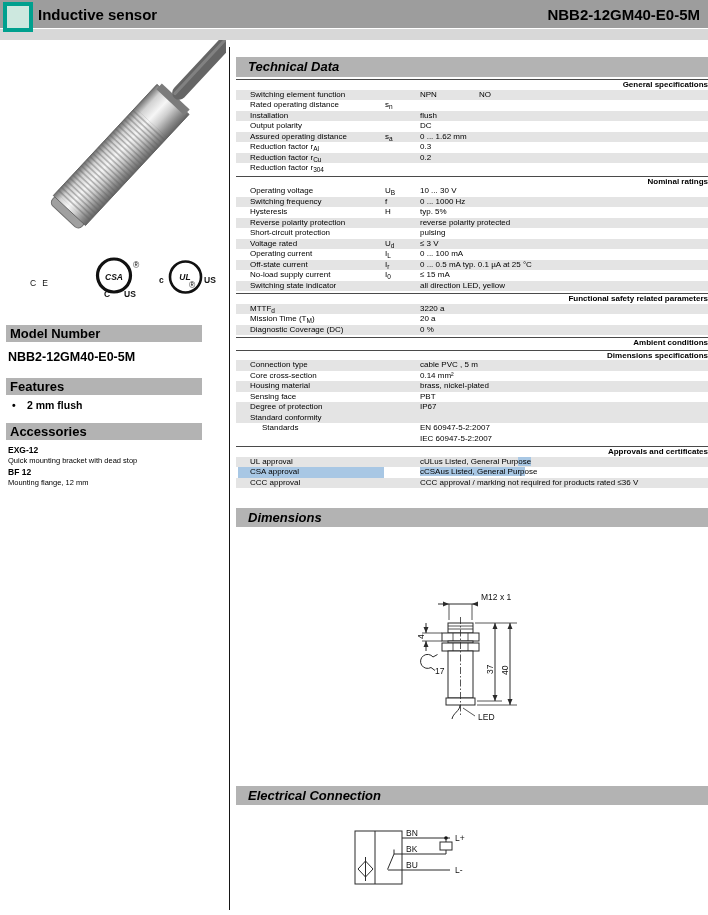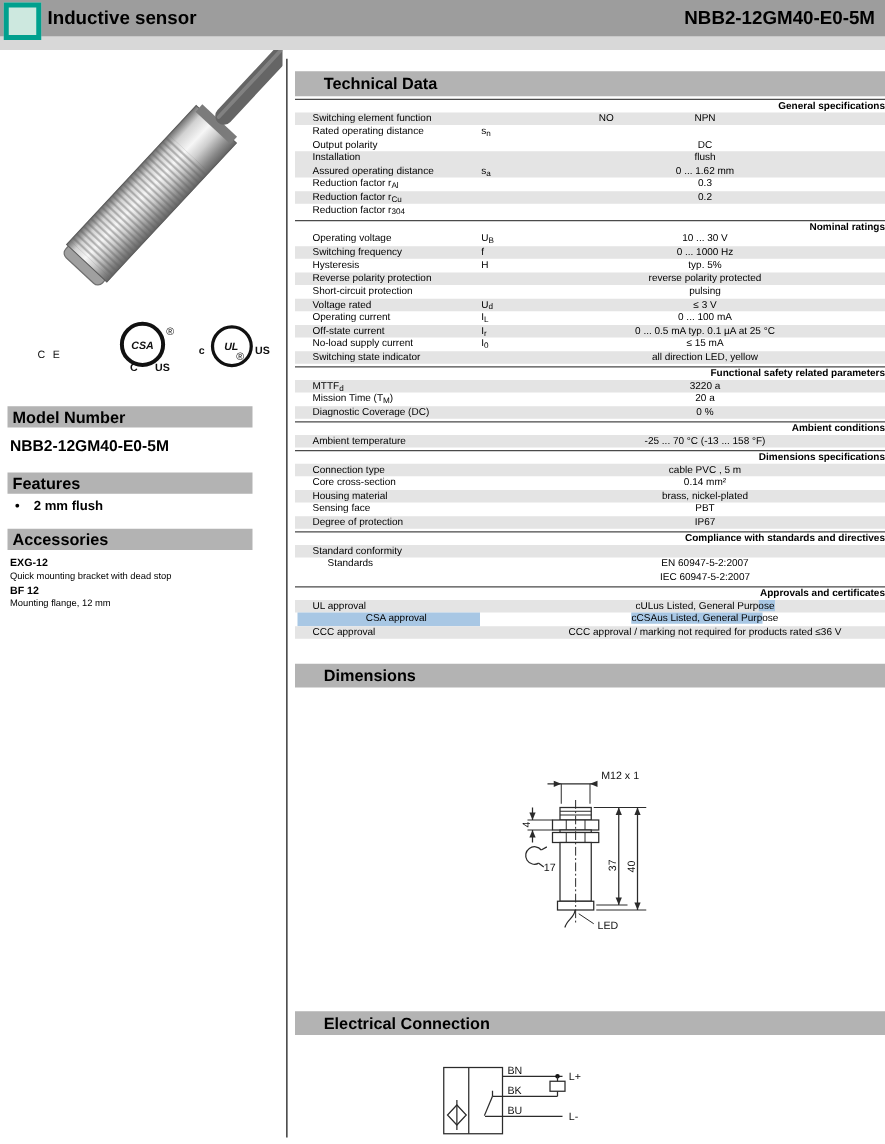--- a/index.html
+++ b/index.html
@@ -1,21 +1,21 @@
 <!DOCTYPE html>
 <html><head>
 <meta charset="utf-8">
 <style>
   html,body{margin:0;padding:0;}
   body{width:708px;height:915px;background:#fff;color:#000;
        font-family:"Liberation Sans","DejaVu Sans",sans-serif;position:relative;overflow:hidden;}
   #page{position:absolute;inset:0;}
 
   
-  #topbar{position:absolute;left:0;top:0;width:708px;height:39px;background:#9d9d9d;}
+  #topbar{position:absolute;left:0;top:0;width:708px;height:28px;background:#9d9d9d;}
   #brand-square{position:absolute;left:3px;top:2px;width:30px;height:30px;box-sizing:border-box;
                 border:4px solid #00a08e;background:#cde8df;z-index:2;}
   #topbar-title{position:absolute;left:38px;top:0;line-height:29px;font-size:15px;font-weight:bold;}
   #topbar-model{position:absolute;right:8px;top:0;line-height:29px;font-size:15px;font-weight:bold;}
   #substrip{position:absolute;left:0;top:29px;width:708px;height:11px;background:#d8d8d8;}
   #col-divider{position:absolute;left:229px;top:47px;width:1px;height:863px;background:#161616;}
 
   
   #product-photo{position:absolute;left:10px;top:40px;background:#fff;}
   #logo-strip{position:absolute;left:20px;top:252px;}
@@ -24,26 +24,26 @@
   #model-number-bar{top:325px;} #features-bar{top:378px;} #accessories-bar{top:423px;}
   #model-number-value{position:absolute;left:8px;top:350px;font-size:12.5px;font-weight:bold;}
   #feature-item{position:absolute;left:12px;top:399px;font-size:10.5px;font-weight:bold;}
   #feature-item .bullet{display:inline-block;width:15px;}
   #accessories-list{position:absolute;left:8px;top:443px;font-size:7.5px;line-height:9.5px;}
   .acc-name{font-weight:bold;font-size:8.5px;margin-top:3px;}
 
   
   #right-col{position:absolute;left:236px;top:57px;width:472px;}
   .main-bar{height:19px;line-height:19px;background:#b3b3b3;font-size:13px;font-weight:bold;
-            padding-left:23px;box-sizing:border-box;}
+            padding-left:12px;box-sizing:border-box;font-style:italic;}
   #dimensions-bar{margin-top:20px;}
   #spec-table{width:472px;}
   .subheader{margin-top:2px;border-top:1px solid #4a4a4a;font-size:8px;font-weight:bold;
              line-height:9.5px;padding-left:2px;text-align:right;}
-  .row{position:relative;font-size:8px;line-height:10.5px;min-height:10.5px;text-align:center;}
+  .row{position:relative;font-size:8px;line-height:10.5px;min-height:10.5px;}
   .row.shaded{background:#e4e4e4;}
   .cell.label{position:absolute;left:14px;top:0;white-space:nowrap;}
   .cell.label.indent2{left:26px;}
   .cell.symbol{position:absolute;left:149px;top:0;}
   .cell.value{margin-left:184px;white-space:nowrap;}
   .cell.value2{position:absolute;left:243px;top:0;}
   sub{font-size:6.5px;line-height:0;vertical-align:-1.5px;}
   .hl{background:#a8c7e4;}
   .label-ext{display:inline-block;margin-left:-12px;padding-left:12px;width:146px;box-sizing:border-box;}
 
@@ -131,27 +131,27 @@
         <div class="subheader">General specifications</div>
         <div class="row shaded">
           <div class="cell label">Switching element function</div>
           <div class="cell value">NPN</div>
           <div class="cell value2">NO</div>
         </div>
         <div class="row">
           <div class="cell label">Rated operating distance</div>
           <div class="cell symbol">s<sub>n</sub></div>
         </div>
+        <div class="row shaded">
+          <div class="cell label">Installation</div>
+          <div class="cell value">flush</div>
+        </div>
         <div class="row">
           <div class="cell label">Output polarity</div>
           <div class="cell value">DC</div>
-        </div>
-        <div class="row shaded">
-          <div class="cell label">Installation</div>
-          <div class="cell value">flush</div>
         </div>
         <div class="row shaded">
           <div class="cell label">Assured operating distance</div>
           <div class="cell symbol">s<sub>a</sub></div>
           <div class="cell value">0 ... 1.62 mm</div>
         </div>
         <div class="row">
           <div class="cell label">Reduction factor r<sub>Al</sub></div>
           <div class="cell value">0.3</div>
         </div>
@@ -217,24 +217,20 @@
         </div>
         <div class="row">
           <div class="cell label">Mission Time (T<sub>M</sub>)</div>
           <div class="cell value">20 a</div>
         </div>
         <div class="row shaded">
           <div class="cell label">Diagnostic Coverage (DC)</div>
           <div class="cell value">0 %</div>
         </div>
         <div class="subheader">Ambient conditions</div>
-        <div class="row shaded">
-          <div class="cell label">Ambient temperature</div>
-          <div class="cell value">-25 ... 70 °C (-13 ... 158 °F)</div>
-        </div>
         <div class="subheader">Dimensions specifications</div>
         <div class="row shaded">
           <div class="cell label">Connection type</div>
           <div class="cell value">cable PVC , 5 m</div>
         </div>
         <div class="row">
           <div class="cell label">Core cross-section</div>
           <div class="cell value">0.14 mm²</div>
         </div>
         <div class="row shaded">
@@ -242,21 +238,20 @@
           <div class="cell value">brass, nickel-plated</div>
         </div>
         <div class="row">
           <div class="cell label">Sensing face</div>
           <div class="cell value">PBT</div>
         </div>
         <div class="row shaded">
           <div class="cell label">Degree of protection</div>
           <div class="cell value">IP67</div>
         </div>
-        <div class="subheader">Compliance with standards and directives</div>
         <div class="row shaded">
           <div class="cell label">Standard conformity</div>
           <div class="cell value"></div>
         </div>
         <div class="row">
           <div class="cell label indent2">Standards</div>
           <div class="cell value">
             <div>EN 60947-5-2:2007</div>
             <div>IEC 60947-5-2:2007</div>
           </div>

